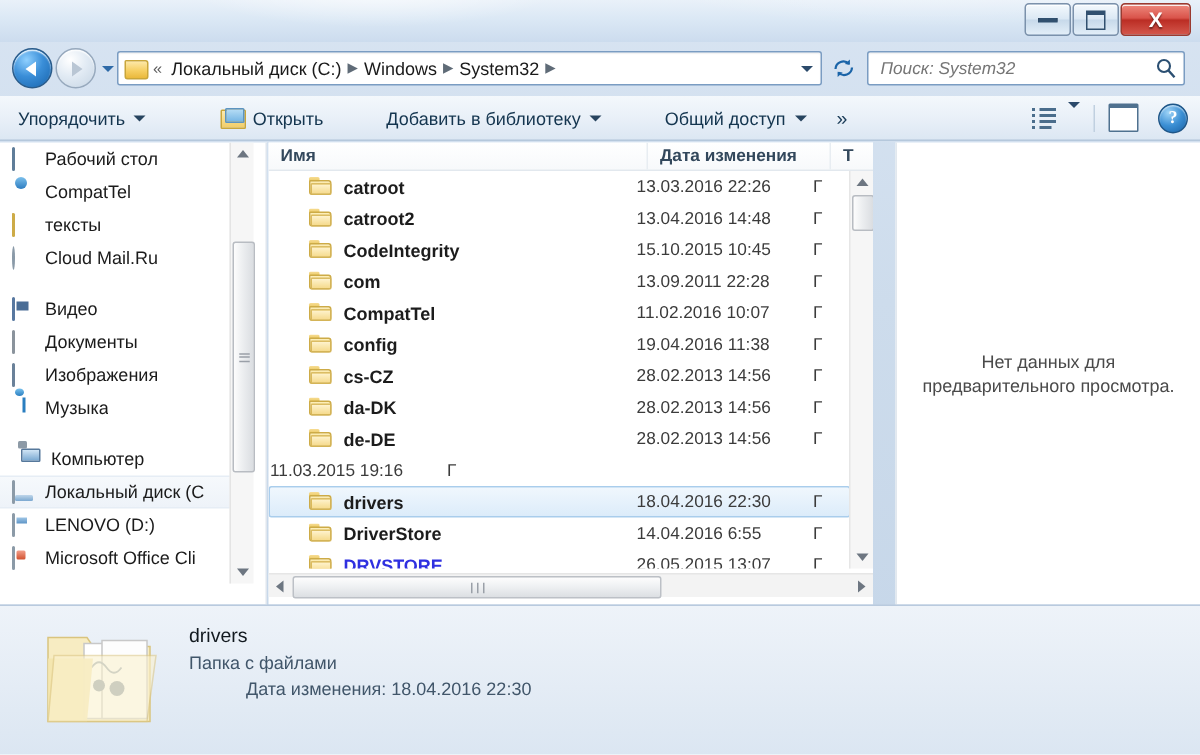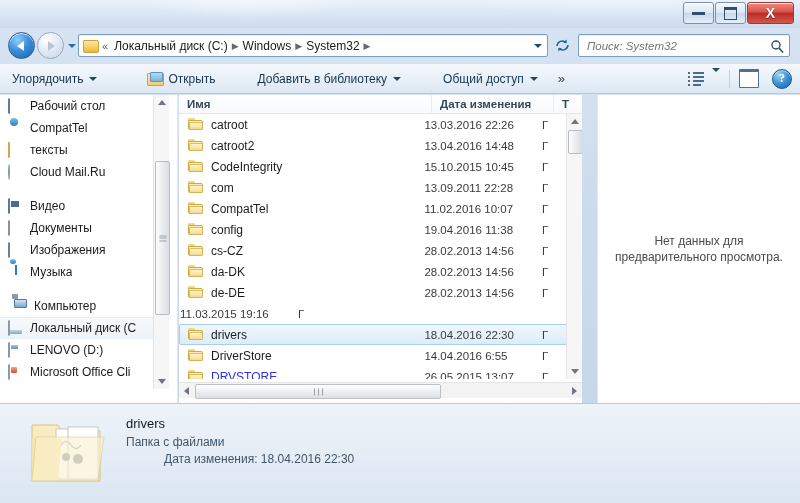--- a/index.html
+++ b/index.html
@@ -111,21 +111,21 @@
     margin-left:auto;width:18px;height:21px;display:flex;align-items:center;justify-content:center;
   }
   .refresh{
     position:absolute;left:551px;top:6px;width:22px;height:23px;
     display:flex;align-items:center;justify-content:center;
     color:#1a64a8;font-size:14px;
   }
   .searchbox{
     position:absolute;left:578px;top:6px;width:212px;height:23px;
     background:#ffffff;border:1px solid #7a9cc2;border-radius:2px;
-    display:flex;align-items:flex-end;box-sizing:border-box;
+    display:flex;align-items:flex-start;box-sizing:border-box;
     box-shadow:inset 0 1px 1px rgba(0,0,0,.06);
   }
   .searchbox input{
     border:none;outline:none;flex:1;height:19px;margin-left:6px;
     font-family:"Liberation Sans",sans-serif;font-size:11.5px;
     font-style:italic;color:#767676;background:transparent;
   }
   .mag{
     width:20px;height:20px;display:flex;align-items:center;justify-content:center;margin-right:2px;
   }
@@ -237,22 +237,22 @@
   .rows{position:absolute;left:0;top:19px;width:388px;height:265px;overflow:hidden;}
   .row{
     height:21px;display:flex;align-items:center;box-sizing:border-box;
     border:1px solid transparent;
   }
   .row.selected{
     background:linear-gradient(180deg,#f0f7fd 0%,#dcecfa 100%);
     border:1px solid #a9cdec;border-radius:2px;
   }
   .r-name{
-    width:245px;display:flex;align-items:center;padding-left:8px;box-sizing:border-box;
-    font-size:12px;color:#1c1c1c;white-space:nowrap;overflow:hidden;
+    width:245px;display:flex;align-items:center;padding-left:26px;box-sizing:border-box;
+    font-size:12px;color:#1c1c1c;white-space:nowrap;overflow:hidden;font-weight:bold;
   }
   .r-name.compressed{color:#2f30e0;}
   .folder-ic{
     width:16px;height:13px;margin-right:7px;flex:none;position:relative;
   }
   .folder-ic .tab{
     position:absolute;left:0;top:0;width:7px;height:3px;border-radius:1px 1px 0 0;
     background:linear-gradient(180deg,#f7dc94 0%,#eac95f 100%);
   }
   .folder-ic .bod{

